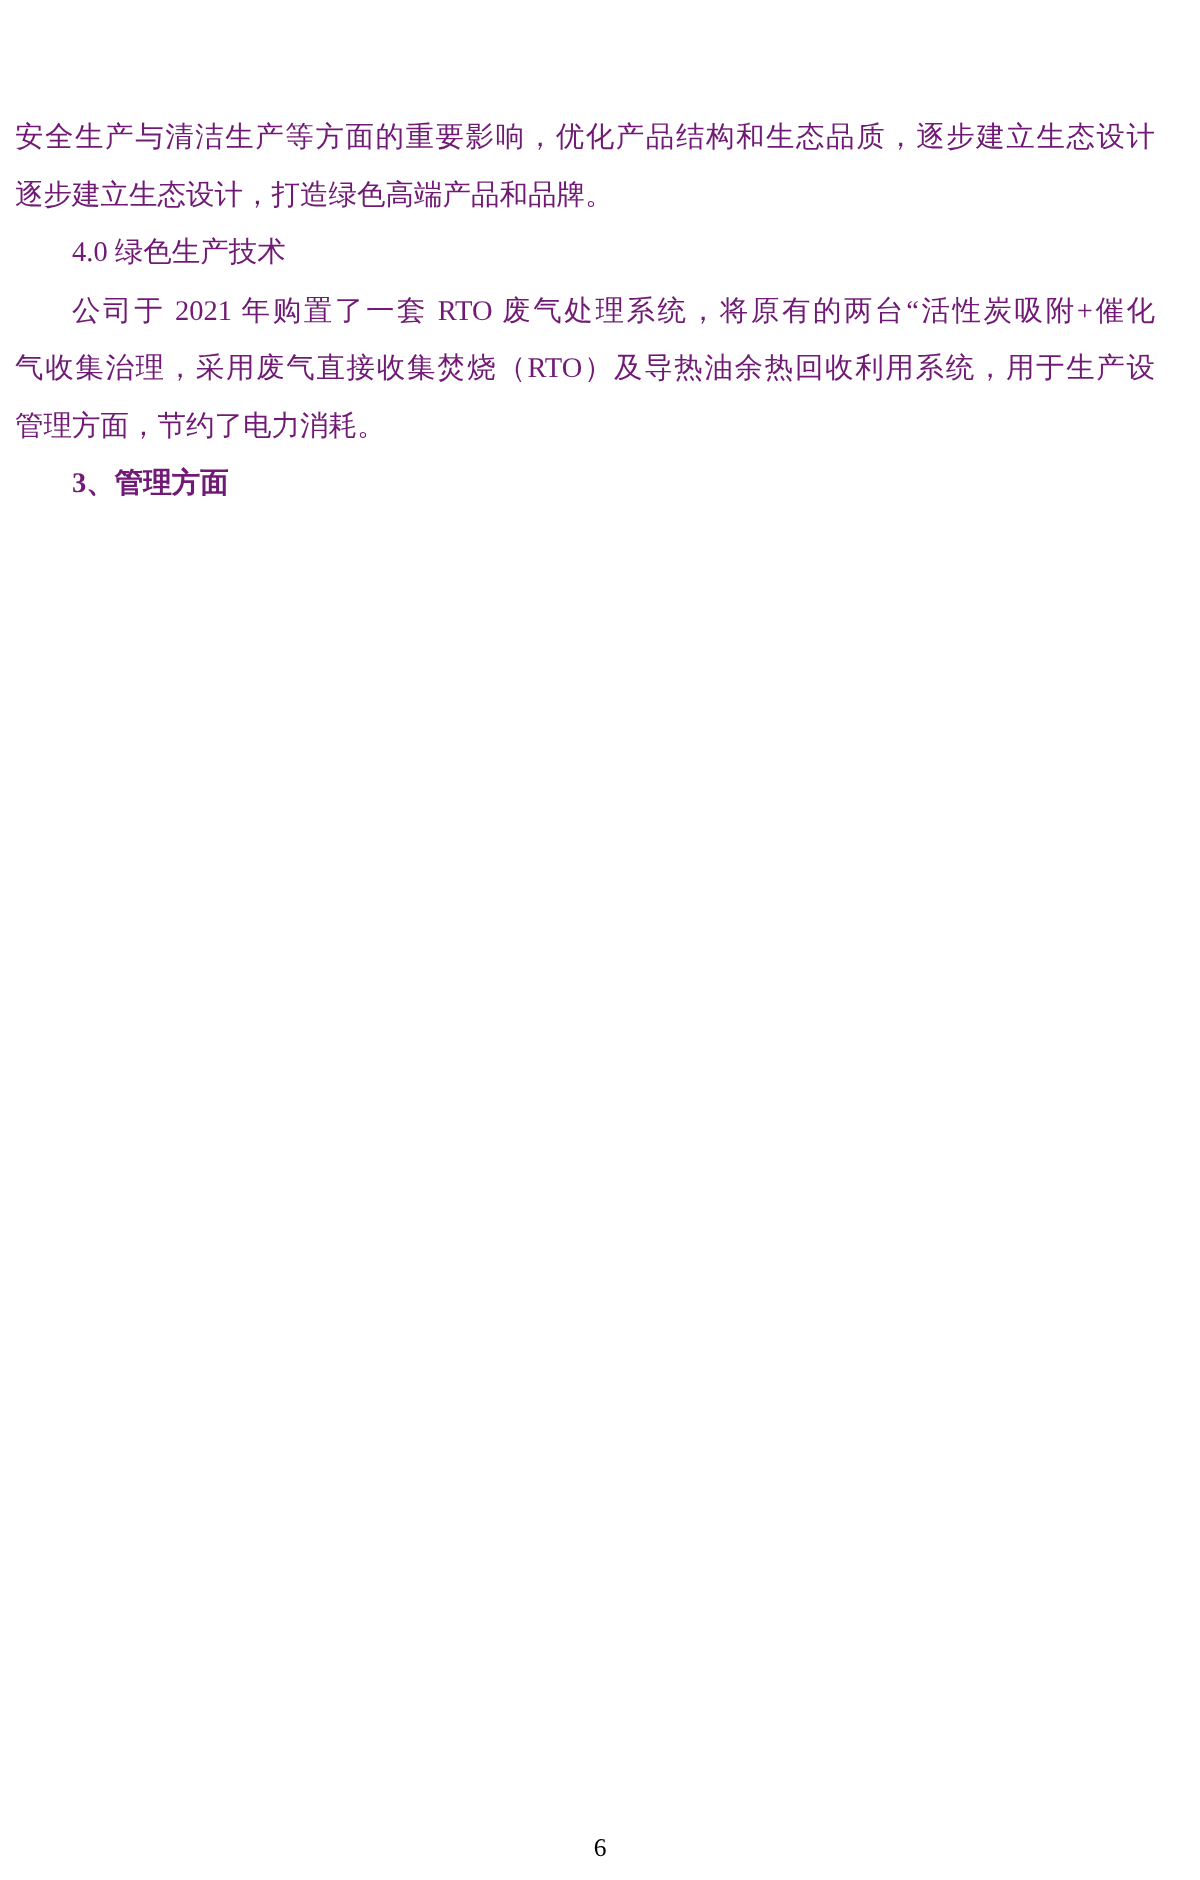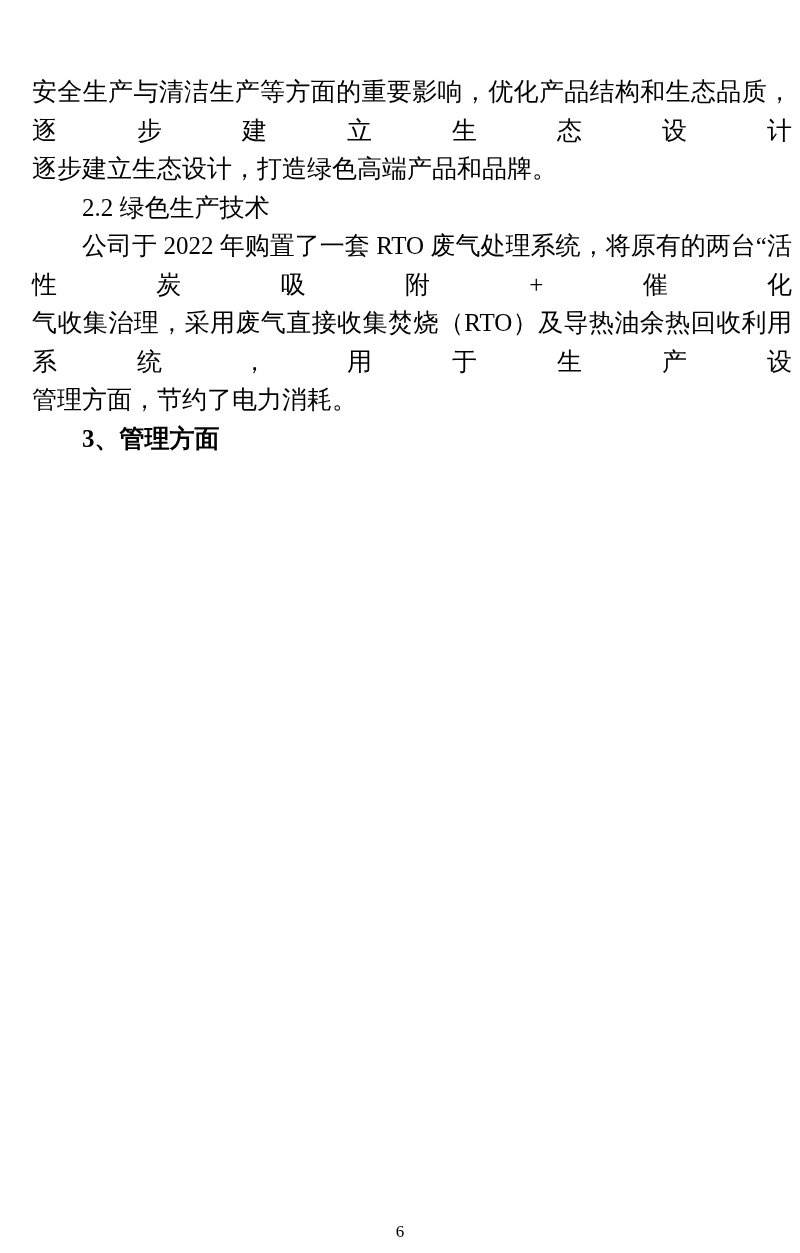--- a/index.html
+++ b/index.html
@@ -11,26 +11,26 @@
     overflow: hidden;
   }
   .page {
     position: absolute;
     inset: 0;
     background: #ffffff;
     color: #000000;
   }
   .document-body {
     position: absolute;
-    left: 32px;
+    left: 10px;
     top: 73px;
     width: 760px;
-    font-size: 25px;
+    font-size: 19px;
     line-height: 38.5px;
-    color: #000000;
+    color: #701a75;
   }
   .paragraph { margin: 0; padding: 0; }
   .paragraph.bold { font-weight: bold; }
   .line {
     text-align: justify;
     text-align-last: justify;
     min-height: 38.5px;
   }
   .line.last {
     text-align-last: left;
@@ -51,24 +51,24 @@
 </head>
 <body>
 
 <div class="page">
   <div class="document-body">
       <div class="paragraph">
         <div class="line">安全生产与清洁生产等方面的重要影响，优化产品结构和生态品质，逐步建立生态设计</div>
         <div class="line last">逐步建立生态设计，打造绿色高端产品和品牌。</div>
       </div>
       <div class="paragraph">
-        <div class="line last indent">2.2 绿色生产技术</div>
+        <div class="line last indent">4.0 绿色生产技术</div>
       </div>
       <div class="paragraph">
-        <div class="line indent">公司于 2022 年购置了一套 RTO 废气处理系统，将原有的两台“活性炭吸附+催化</div>
+        <div class="line indent">公司于 2021 年购置了一套 RTO 废气处理系统，将原有的两台“活性炭吸附+催化</div>
         <div class="line">气收集治理，采用废气直接收集焚烧（RTO）及导热油余热回收利用系统，用于生产设</div>
         <div class="line last">管理方面，节约了电力消耗。</div>
       </div>
       <div class="paragraph bold">
         <div class="line last indent">3、管理方面</div>
       </div>
     </div>
   <div class="page-footer">
     <span>6</span>
   </div>

